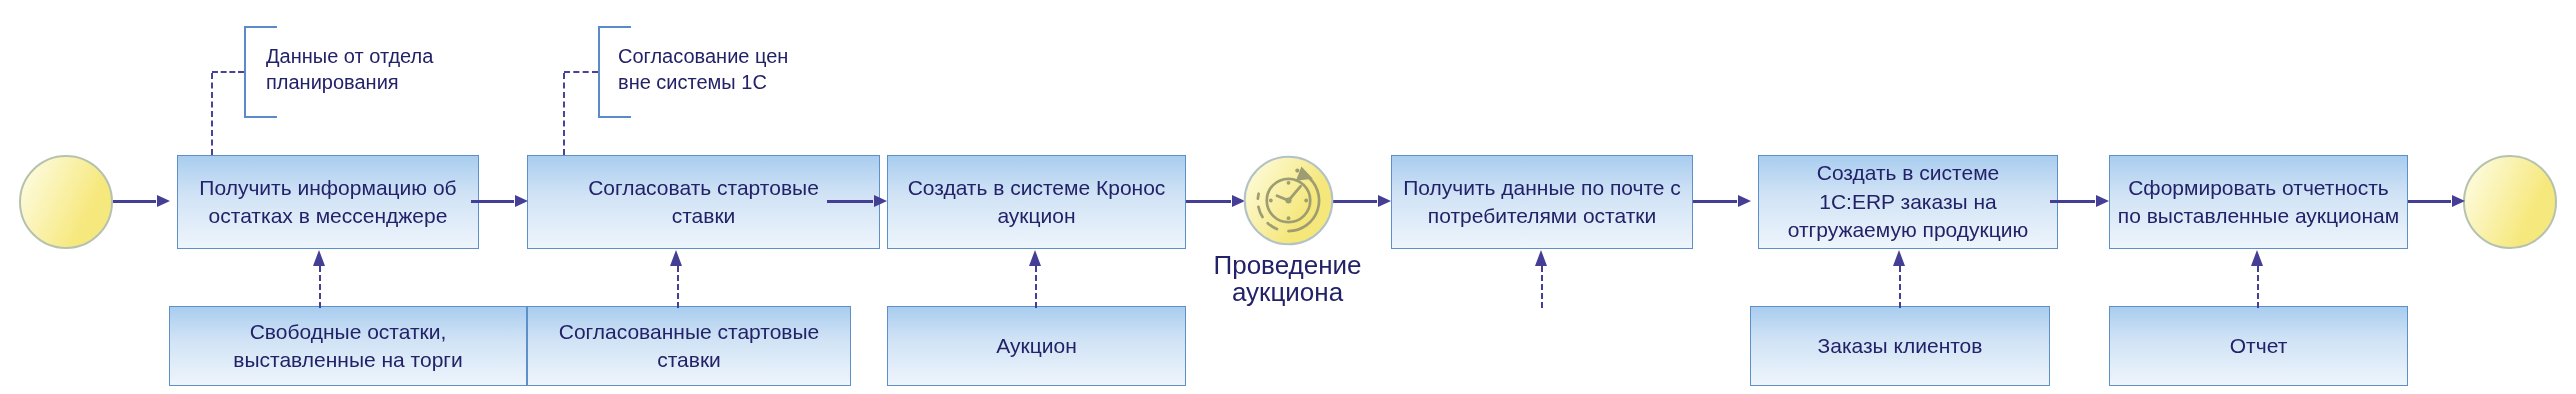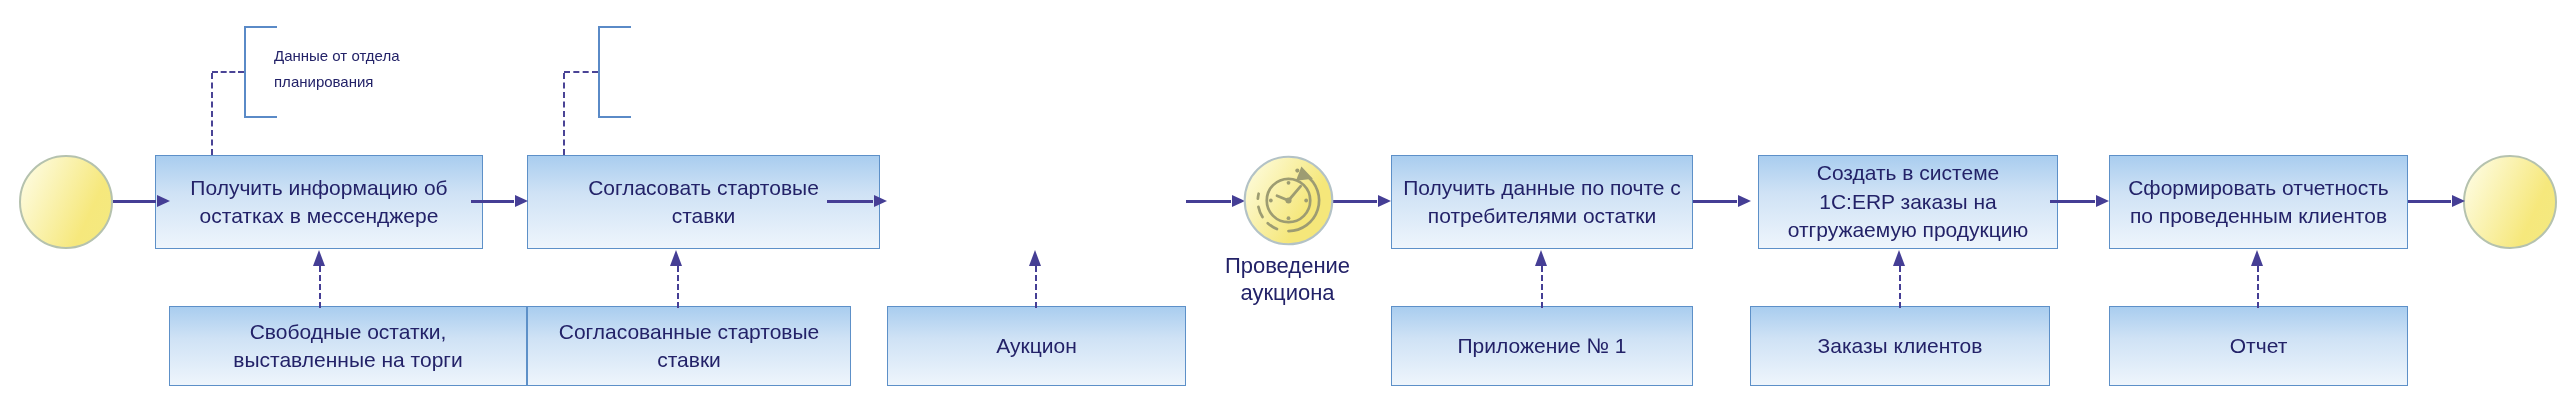--- a/index.html
+++ b/index.html
@@ -34,71 +34,72 @@
   .vline{position:absolute;top:266px;height:42px;width:0;border-left:2px dashed #453e95;}
   .vhead{position:absolute;top:250px;width:0;height:0;
         border-left:6.8px solid transparent;border-right:6.8px solid transparent;
         border-bottom:16.3px solid #453e95;}
 
   
   .adash-v{position:absolute;width:0;border-left:2px dashed #4a4496;}
   .adash-h{position:absolute;height:0;border-top:2px dashed #4a4496;}
   .bracket{position:absolute;top:26px;width:33px;height:92px;box-sizing:border-box;
         border-left:2px solid #5a8ac7;border-top:2px solid #5a8ac7;border-bottom:2px solid #5a8ac7;}
-  .anno-text{position:absolute;top:43px;font-size:15px;line-height:26px;white-space:pre-line;
-        color:#232268;text-align:left;margin-left:8px;}
+  .anno-text{position:absolute;top:43px;font-size:20px;line-height:26px;white-space:pre-line;
+        color:#232268;text-align:left;}
 
   
   .timer{position:absolute;left:1243px;top:155px;width:91px;height:91px;}
   .timer-label{position:absolute;left:1186px;top:252px;width:203px;text-align:center;
-        font-size:22px;line-height:27px;white-space:pre-line;color:#232268;}
+        font-size:26px;line-height:27px;white-space:pre-line;color:#232268;}
 </style>
 </head>
 <body>
 
 <div class="canvas">
 
   <div class="event" style="left:19px"></div>
   <div class="event" style="left:2463px;top:155px"></div>
 
-  <div class="task" style="left:155px;width:328px">
+  <div class="task" style="left:177px;width:302px">
       <span>Получить информацию об
 остатках в мессенджере</span>
     </div>
   <div class="task" style="left:527px;width:353px">
       <span>Согласовать стартовые
 ставки</span>
+    </div>
+  <div class="task" style="left:887px;width:299px">
+      <span>Создать в системе Кронос
+аукцион</span>
     </div>
   <div class="task" style="left:1391px;width:302px">
       <span>Получить данные по почте с
 потребителями остатки</span>
     </div>
   <div class="task" style="left:1758px;width:300px">
       <span>Создать в системе
 1С:ERP заказы на
 отгружаемую продукцию</span>
     </div>
   <div class="task" style="left:2109px;width:299px">
       <span>Сформировать отчетность
-по проведенным клиентов</span>
+по выставленные аукционам</span>
     </div>
 
   <div class="artifact" style="left:169px;width:358px">
       <span>Свободные остатки,
 выставленные на торги</span>
     </div>
   <div class="artifact" style="left:527px;width:324px">
       <span>Согласованные стартовые
 ставки</span>
     </div>
   <div class="artifact" style="left:887px;width:299px">
       <span>Аукцион</span>
-    </div>
-  <div class="artifact" style="left:1391px;width:302px">
-      <span>Приложение № 1</span>
     </div>
   <div class="artifact" style="left:2109px;width:299px">
       <span>Отчет</span>
     </div>
   <div class="artifact" style="left:1750px;width:300px">
       <span>Заказы клиентов</span>
     </div>
 
   <div class="harrow" style="left:113px;width:43px"></div>
   <div class="harrow" style="left:471px;width:43px"></div>
@@ -124,20 +125,22 @@
 
   <div class="adash-v" style="left:211px;top:73px;height:82px"></div>
   <div class="adash-h" style="left:212px;top:71px;width:32px"></div>
   <div class="bracket" style="left:244px"></div>
   <div class="anno-text" style="left:266px;width:190px">Данные от отдела
 планирования</div>
 
   <div class="adash-v" style="left:563px;top:73px;height:82px"></div>
   <div class="adash-h" style="left:564px;top:71px;width:34px"></div>
   <div class="bracket" style="left:598px"></div>
+  <div class="anno-text" style="left:618px;width:183px">Согласование цен
+вне системы 1С</div>
 
   <div class="timer">
     <svg width="91" height="91" viewBox="0 0 134 134">
       <defs>
         <linearGradient id="gy" x1="0" y1="0.1" x2="1" y2="0.7">
           <stop offset="0.08" stop-color="#fdfad6"></stop>
           <stop offset="0.75" stop-color="#f5e77a"></stop>
         </linearGradient>
       </defs>
       <circle cx="67" cy="67" r="64.5" fill="url(#gy)" stroke="#b3c2c6" stroke-width="3"></circle>

